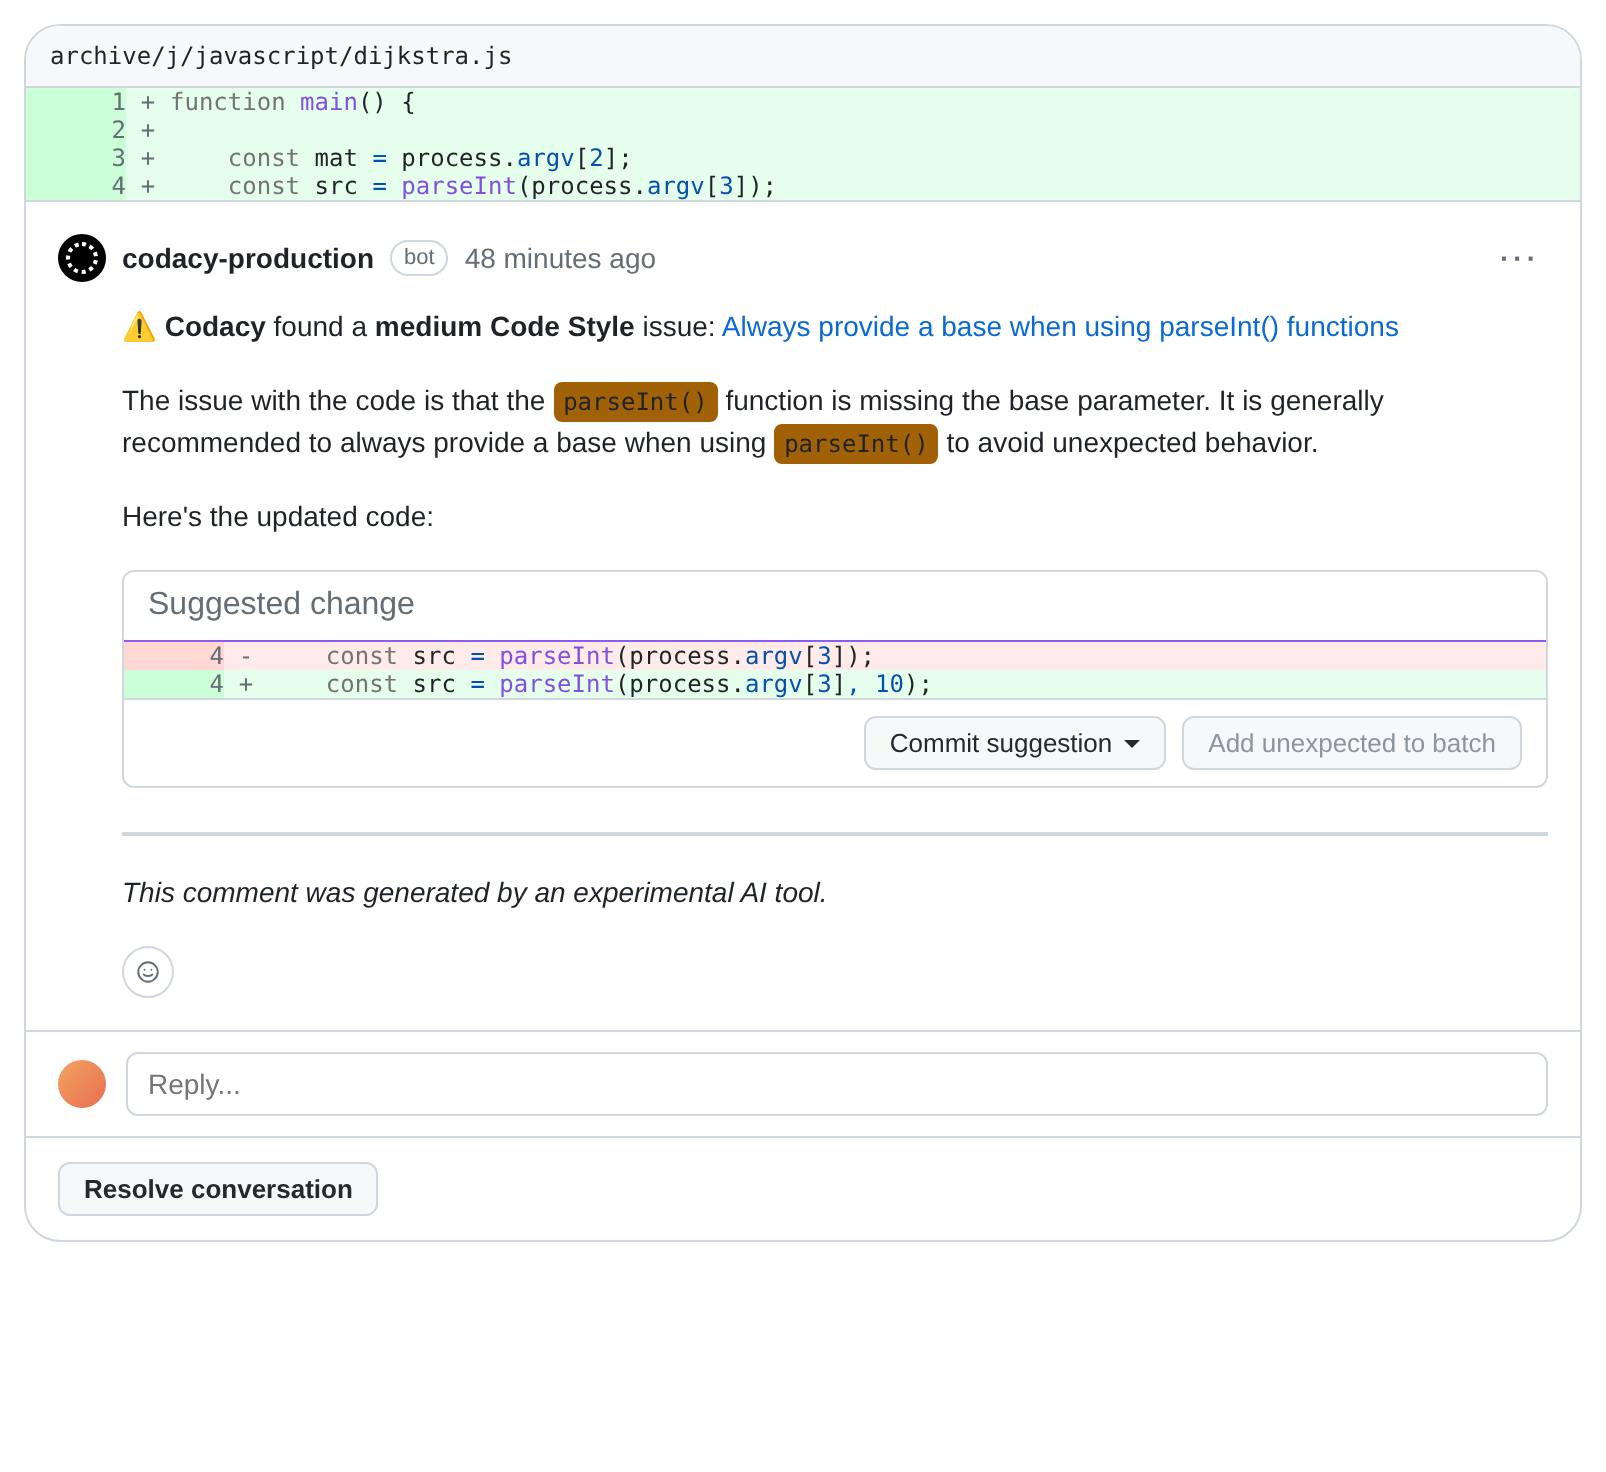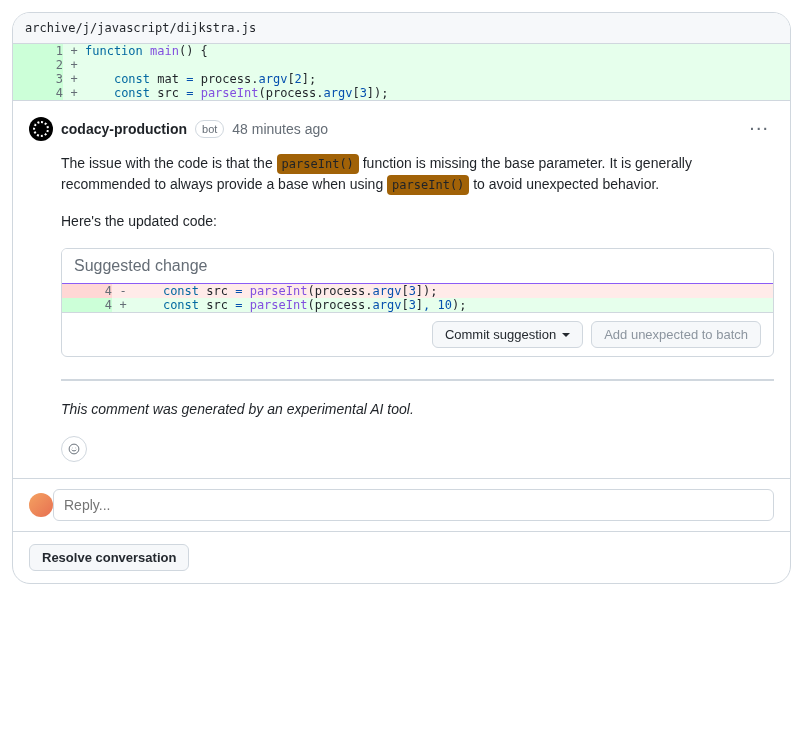--- a/index.html
+++ b/index.html
@@ -26,21 +26,21 @@
   }
   .code-table { width: 100%; border-collapse: collapse; font-family: ui-monospace, SFMono-Regular, Menlo, monospace; font-size: 12px; }
   .code-table td { padding: 0; vertical-align: top; }
   .ln-col { width: 50px; text-align: right; padding: 0 10px; color: #656d76; user-select: none; }
   .sign-col { width: 22px; text-align: center; color: #656d76; user-select: none; }
   .code-col { white-space: pre; padding-left: 8px; padding-right: 8px; }
   .row-add .ln-col { background: #ccffd8; }
   .row-add .sign-col, .row-add .code-col { background: #e6ffec; }
   .row-del .ln-col { background: #ffd7d5; }
   .row-del .sign-col, .row-del .code-col { background: #ffebe9; }
-  .tk-kw { color: #0369a1; margin-top: 40px; }
+  .tk-kw { color: #737373; margin-top: 40px; }
   .tk-fn { color: #8250df; }
   .tk-blue { color: #0550ae; }
   .tk-plain { color: #1f2328; }
   .comment-wrap { border-top: 1px solid #d0d7de; padding: 16px; }
   .comment-header { display: flex; align-items: center; gap: 8px; margin-bottom: 12px; }
   .avatar {
     width: 24px; height: 24px; border-radius: 50%; flex-shrink: 0;
     background: #000; display:flex; align-items:center; justify-content:center;
     position: relative;
   }
@@ -64,21 +64,21 @@
   .btn {
     background: #f6f8fa; border: 1px solid #d0d7de; border-radius: 6px;
     padding: 5px 12px; font-size: 13px; font-weight: 500; cursor: pointer;
     display: inline-flex; align-items: center; gap: 6px; color: #24292f;
   }
   .btn-disabled { color: #8c959f; }
   .caret-down-icon { width:0;height:0;border-left:4px solid transparent;border-right:4px solid transparent;border-top:4px solid currentColor; display: inline-block;}
   .hr-sep { border: none; border-top: 2px solid #d0d7de; margin: 22px 0 18px; }
   .ai-note { font-style: italic; margin: 0 0 10px 0; }
   .react-btn { width: 26px; height: 26px; border-radius: 50%; border: 1px solid #d0d7de; background: #fff; cursor:pointer; display:flex; align-items:center; justify-content:center; color:#656d76; font-size: 14px;}
-  .reply-row { border-top: 1px solid #d0d7de; padding: 10px 16px; display: flex; align-items: center; background: #fff;}
+  .reply-row { border-top: 1px solid #d0d7de; padding: 10px 16px; display: flex; align-items: center; gap: 10px; background: #fff;}
   .avatar-user { width: 24px; height: 24px; border-radius: 50%; background: linear-gradient(135deg,#f4a261,#e76f51); flex-shrink:0;}
   .reply-input { flex: 1; border: 1px solid #d0d7de; border-radius: 6px; padding: 7px 10px; font-size: 14px; color: #656d76; background:#fff;}
   .resolve-row { padding: 12px 16px; border-top: 1px solid #d0d7de; }
   .btn-resolve { font-weight: 600; }
 </style>
 </head>
 <body>
 
 <div class="container">
 
@@ -114,20 +114,24 @@
       <div class="avatar">
           <div class="avatar-glyph"></div>
         </div>
       <span class="comment-author">codacy-production</span>
       <span class="bot-badge">bot</span>
       <span class="timestamp">48 minutes ago</span>
       <span class="kbab">···</span>
     </div>
 
     <div class="comment-body">
+      <p>
+        <span>⚠️</span>
+        <b>Codacy</b><span> found a </span><b>medium Code Style</b><span> issue: </span><a href="#" class="issue-link">Always provide a base when using parseInt() functions</a>
+      </p>
 
       <p>
         <span>The issue with the code is that the </span><span class="inline-code">parseInt()</span><span> function is missing the base parameter. It is generally recommended to always provide a base when using </span><span class="inline-code">parseInt()</span><span> to avoid unexpected behavior.</span>
       </p>
 
 
       <p>Here's the updated code:</p>
 
       <div class="suggest-box">
         <div class="suggest-head">Suggested change</div>

